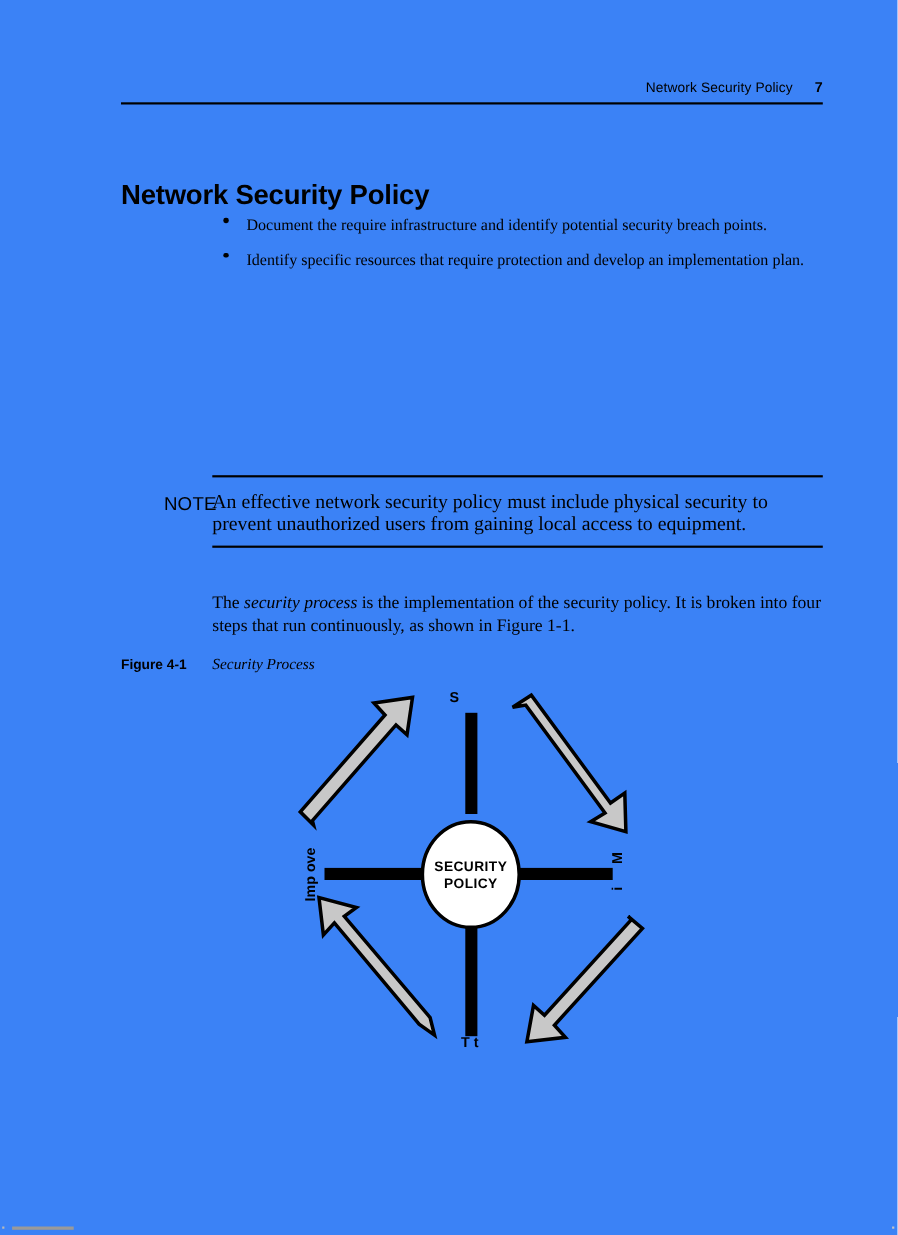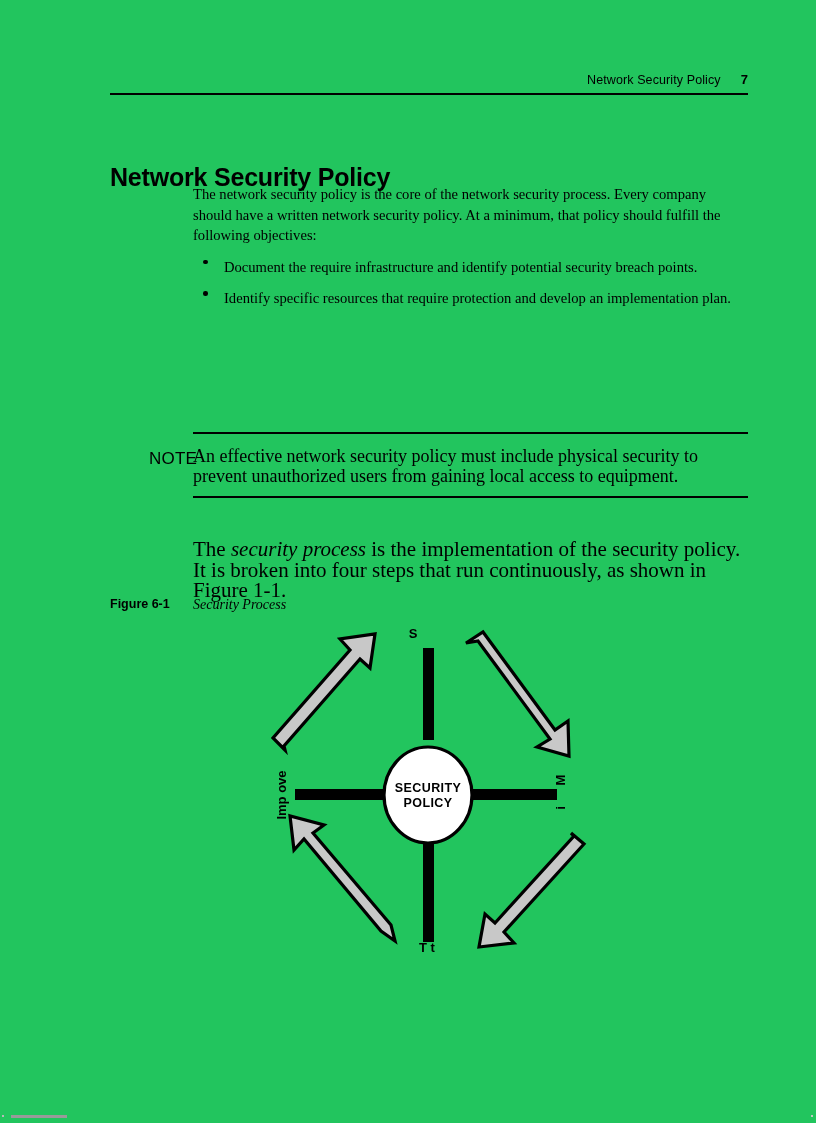--- a/index.html
+++ b/index.html
@@ -4,21 +4,21 @@
 <style>
   html, body {
     margin: 0;
     padding: 0;
     background: #ffffff;
   }
   .page {
     position: relative;
     width: 816px;
     height: 1123px;
-    background: #22c55e;
+    background: #3b82f6;
     overflow: hidden;
     font-family: "Liberation Serif", serif;
     color: #000000;
   }
 
   
   .header {
     position: absolute;
     left: 110px;
     top: 72px;
@@ -128,21 +128,21 @@
     line-height: 20px;
   }
 
   
   .process-para {
     position: absolute;
     left: 193px;
     top: 539px;
     width: 555px;
     margin: 0;
-    font-size: 21px;
+    font-size: 16px;
     line-height: 20.5px;
   }
   .process-para em { font-style: italic; }
 
   
   .figure-caption {
     position: absolute;
     left: 110px;
     top: 597px;
     width: 638px;
@@ -206,21 +206,20 @@
 
   <div class="header">
     <span class="header-title">Network Security Policy</span>
     <span class="header-pageno">7</span>
   </div>
   <div class="header-rule"></div>
 
   <h1 class="doc-title">Network Security Policy</h1>
 
   <div class="body-col">
-    <p class="para">The network security policy is the core of the network security process. Every company should have a written network security policy. At a minimum, that policy should fulfill the following objectives:</p>
     <ul class="bullets">
       <li>
         <span class="bullet-dot"></span>
         <span>Document the require infrastructure and identify potential security breach points.</span>
       </li>
       <li>
         <span class="bullet-dot"></span>
         <span>Identify specific resources that require protection and develop an implementation plan.</span>
       </li>
     </ul>
@@ -229,21 +228,21 @@
   <div class="note-block">
     <div class="note-rule top"></div>
     <div class="note-label">NOTE</div>
     <p class="note-text">An effective network security policy must include physical security to prevent unauthorized users from gaining local access to equipment.</p>
     <div class="note-rule bottom"></div>
   </div>
 
   <p class="process-para"><span>The </span><em>security process</em><span> is the implementation of the security policy. It is broken into four steps that run continuously, as shown in Figure 1-1.</span></p>
 
   <div class="figure-caption">
-    <span class="figure-num">Figure 6-1</span>
+    <span class="figure-num">Figure 4-1</span>
     <span class="figure-title">Security Process</span>
   </div>
 
   <div class="figure-area">
     <svg width="340" height="340" viewBox="0 0 340 340" xmlns="http://www.w3.org/2000/svg">
 
       <rect x="168" y="28" width="11" height="92" fill="#000"></rect>
       <rect x="168" y="222" width="11" height="100" fill="#000"></rect>
       <rect x="40" y="169" width="90" height="11" fill="#000"></rect>
       <rect x="217" y="169" width="85" height="11" fill="#000"></rect>

